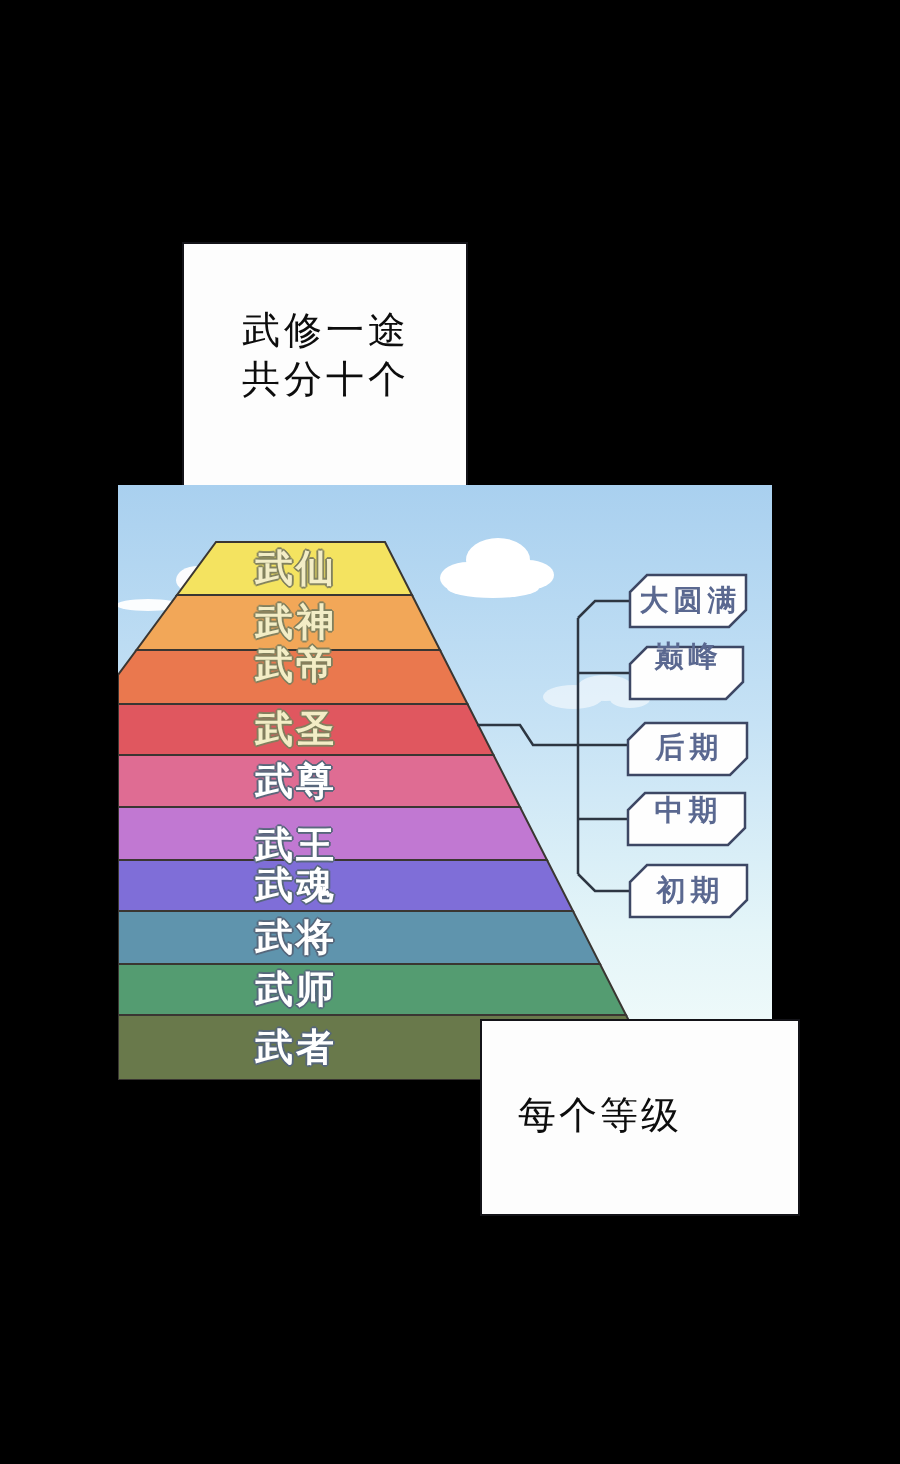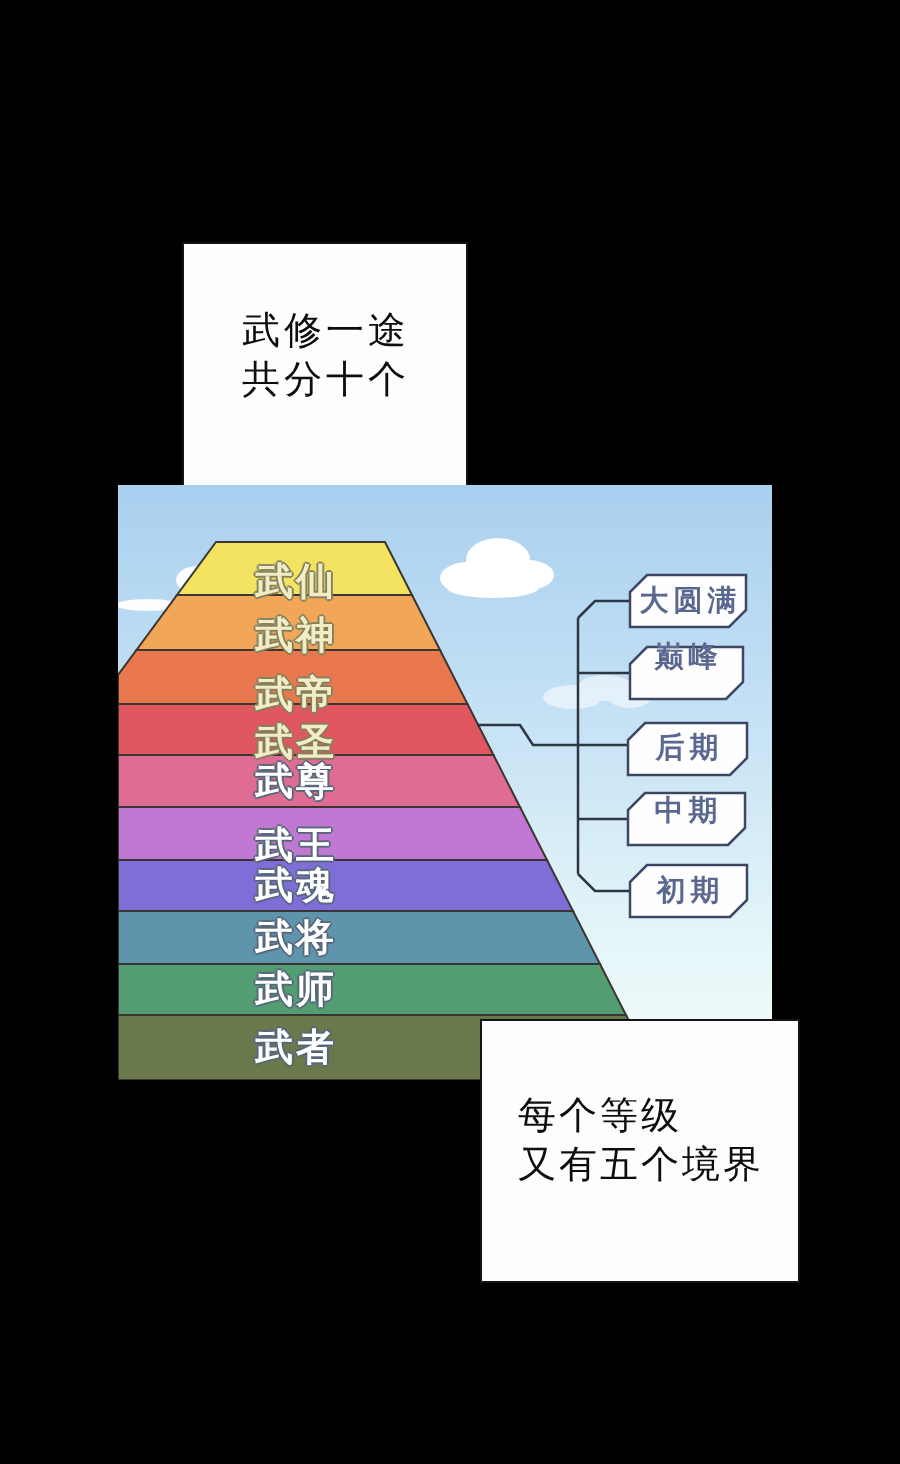--- a/index.html
+++ b/index.html
@@ -7,36 +7,35 @@
     position:relative;width:900px;height:1464px;background:#000;overflow:hidden;
     font-family:"Liberation Sans","DejaVu Sans",sans-serif;
     text-decoration:underline;
   }
   
   .speech-box{
     position:absolute;background:#fdfdfd;border:2px solid #131318;box-sizing:border-box;
     color:#0d0d0d;font-size:38px;font-weight:500;line-height:49px;letter-spacing:4px;
   }
   .top-box{left:182px;top:242px;width:286px;height:248px;padding:62px 0 0 58px;}
-  .bottom-box{left:480px;top:1019px;width:320px;height:264px;padding:70px 0 12px 36px;letter-spacing:3px;}
+  .bottom-box{left:480px;top:1019px;width:320px;height:197px;padding:70px 0 12px 36px;letter-spacing:3px;}
   
   .sky-panel{
     position:absolute;left:118px;top:485px;width:654px;height:595px;
     background:linear-gradient(180deg,#a9d0ef 0%,#c6e2f5 40%,#e4f5f8 75%,#f4fcfb 100%);
   }
   .sky-panel svg{position:absolute;left:0;top:0;}
   
   .tier-label{
     position:absolute;left:178px;transform:translate(-50%,-50%);
     font-size:38px;font-weight:bold;letter-spacing:3px;white-space:nowrap;z-index:3;
   }
   .tier-label.warm{
     color:#f3edc6;
     text-shadow:2px 0 0 rgba(128,128,94,.85),-2px 0 0 rgba(128,128,94,.85),0 2px 0 rgba(128,128,94,.85),0 -2px 0 rgba(128,128,94,.85),1px 1px 0 rgba(128,128,94,.85),-1px -1px 0 rgba(128,128,94,.85),1px -1px 0 rgba(128,128,94,.85),-1px 1px 0 rgba(128,128,94,.85);
-    margin-top:13px;
   }
   .tier-label.cool{
     color:#ffffff;
     text-shadow:2px 0 0 rgba(86,102,122,.85),-2px 0 0 rgba(86,102,122,.85),0 2px 0 rgba(86,102,122,.85),0 -2px 0 rgba(86,102,122,.85),1px 1px 0 rgba(86,102,122,.85),-1px -1px 0 rgba(86,102,122,.85),1px -1px 0 rgba(86,102,122,.85),-1px 1px 0 rgba(86,102,122,.85);
     text-align:right;
   }
   
   .tag-label{
     position:absolute;transform:translate(-50%,-50%);z-index:3;
     color:#5a6890;font-size:29px;font-weight:600;letter-spacing:5px;text-indent:5px;white-space:nowrap;
@@ -97,34 +96,33 @@
         <path d="M529,90 L628,90 L628,125 L611,142 L512,142 L512,107 Z"></path>
         <path d="M529,162 L625,162 L625,197 L608,214 L512,214 L512,179 Z"></path>
         <path d="M527,238 L629,238 L629,273 L612,290 L510,290 L510,255 Z"></path>
         <path d="M527,308 L627,308 L627,343 L610,360 L510,360 L510,325 Z"></path>
         <path d="M529,380 L629,380 L629,415 L612,432 L512,432 L512,397 Z"></path>
       </g>
     </svg>
 
     <div class="tier-label warm" style="top:83px">武仙</div>
     <div class="tier-label warm" style="top:137px">武神</div>
-    <div class="tier-label warm" style="top:196px">武帝</div>
+    <div class="tier-label warm" style="top:180px">武帝</div>
     <div class="tier-label warm" style="top:244px">武圣</div>
     <div class="tier-label cool" style="top:296px">武尊</div>
     <div class="tier-label cool" style="top:360px">武王</div>
     <div class="tier-label cool" style="top:400px">武魂</div>
     <div class="tier-label cool" style="top:452px">武将</div>
     <div class="tier-label cool" style="top:504px">武师</div>
     <div class="tier-label cool" style="top:562px">武者</div>
 
     <div class="tag-label" style="left:570px;top:116px">大圆满</div>
     <div class="tag-label" style="left:568px;top:172px">巅峰</div>
     <div class="tag-label" style="left:569px;top:263px">后期</div>
     <div class="tag-label" style="left:568px;top:326px">中期</div>
     <div class="tag-label" style="left:570px;top:406px">初期</div>
   </div>
 
   <div class="speech-box bottom-box">
     <div>每个等级</div>
-    <div>又有五个境界</div>
   </div>
 
 </div>
 
 </body></html>

